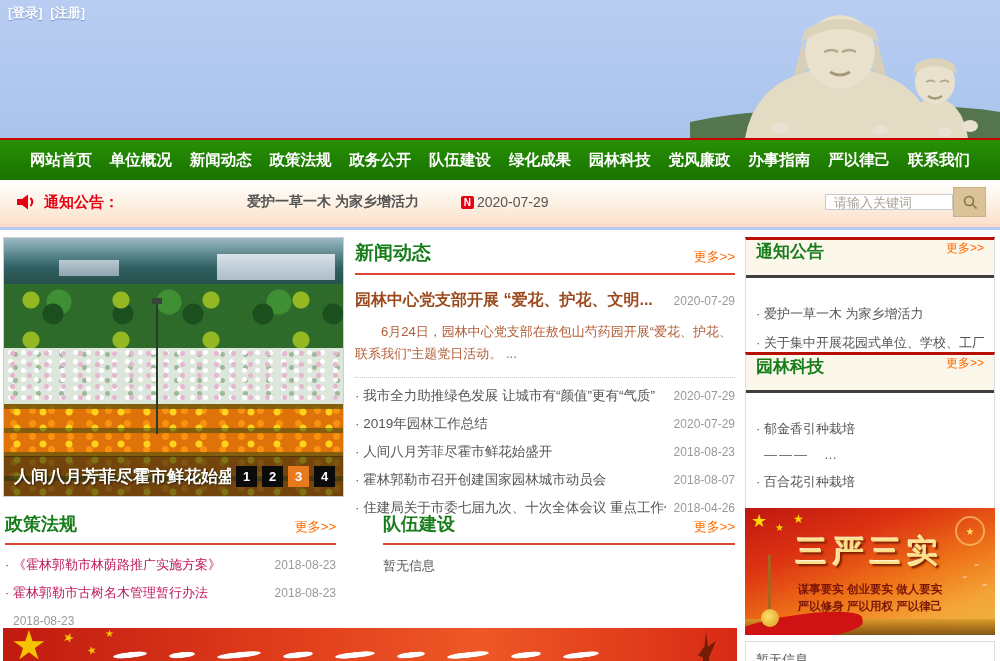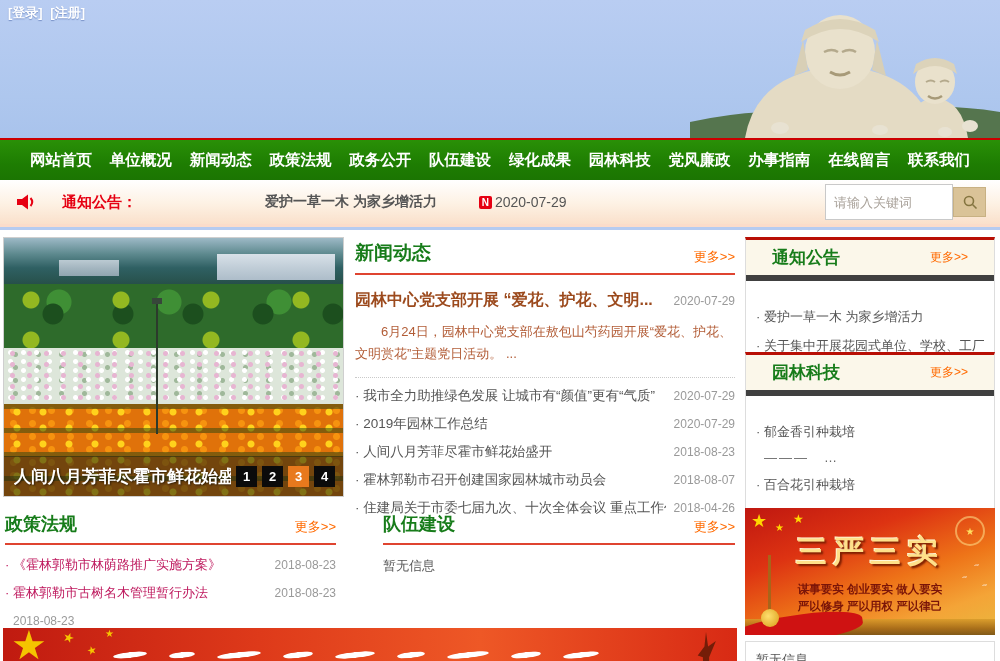--- a/index.html
+++ b/index.html
@@ -21,27 +21,27 @@
   .nav{position:absolute;left:0;top:138px;width:1000px;height:42px;box-sizing:border-box;
     border-top:2px solid #cc0000;background:linear-gradient(180deg,#2a9007 0%,#1e7d02 60%,#1b7502 100%);
     display:flex;align-items:center;justify-content:space-between;padding:0 30px;}
   .nav-item{color:#fff;font-weight:bold;font-size:15.5px;cursor:pointer;white-space:nowrap;}
 
   
   .notice-bar{position:absolute;left:0;top:180px;width:1000px;height:47px;box-sizing:border-box;
     background:linear-gradient(180deg,#ffffff 0%,#fdf1e3 55%,#fae0cb 100%);
     border-bottom:3px solid #fbdcca;display:flex;align-items:center;}
   .speaker{margin-left:16px;width:20px;height:16px;flex:0 0 auto;}
-  .notice-label{color:#e60012;font-weight:bold;font-size:15px;margin-left:26px;}
+  .notice-label{color:#e60012;font-weight:bold;font-size:15px;margin-left:8px;}
   .notice-text{color:#555;font-size:14px;margin-left:128px;cursor:pointer;font-weight:bold;}
   .new-badge{display:inline-flex;align-items:center;justify-content:center;width:13px;height:13px;
     background:#e60012;color:#fff;font-size:10px;font-weight:bold;margin-left:42px;border-radius:2px;}
   .notice-date{color:#555;font-size:14px;margin-left:3px;}
   .search-wrap{margin-left:auto;margin-right:14px;display:flex;align-items:center;}
-  .search-input{width:128px;height:36px;box-sizing:border-box;border:1px solid #c9c9c9;background:#fff;
+  .search-input{width:128px;height:16px;box-sizing:border-box;border:1px solid #c9c9c9;background:#fff;
     padding:0 8px;font-size:13px;color:#666;outline:none;}
   .search-input::placeholder{color:#a9a29a;}
   .search-btn{width:33px;height:30px;box-sizing:border-box;border:1px solid #c8b183;background:#dac398;
     display:flex;align-items:center;justify-content:center;cursor:pointer;}
 
   
   .main{position:absolute;left:0;top:230px;width:1000px;height:431px;background:#fff;}
 
   
   .slider{position:absolute;left:3px;top:7px;width:341px;height:260px;border:1px solid #cfcfcf;
@@ -90,22 +90,22 @@
   .feat-sum{margin-top:10px;font-size:13px;color:#b25c36;line-height:22px;text-indent:2em;cursor:pointer;}
   .dotted{border-top:1px dotted #c9c9c9;margin:12px 0 4px;}
   .nlist{list-style:none;margin:0;padding:0;}
   .nlist li{display:flex;align-items:baseline;line-height:27px;}
   .nlist .t{font-size:13.5px;color:#555;flex:1;white-space:nowrap;overflow:hidden;cursor:pointer;}
   .nlist .d{font-size:12px;color:#999;margin-left:8px;flex:0 0 auto;}
 
   
   .rbox{position:absolute;left:745px;width:250px;box-sizing:border-box;border:1px solid #ddd;
     border-top:3px solid #b80f05;background:#fff;}
-  .rbox-head{height:35px;background:#fbf7ea;border-bottom:6px solid #404040;display:flex;
-    align-items:center;padding:0 26px;}
+  .rbox-head{height:35px;background:#fbf7ea;border-bottom:3px solid #404040;display:flex;
+    align-items:flex-start;padding:0 10px;}
   .rbox-title{font-size:17px;font-weight:bold;color:#177c1a;}
   .rbox-more{margin-left:auto;font-size:12px;color:#ff6a00;cursor:pointer;}
   .rlist{list-style:none;margin:0;padding:21px 10px 9px;}
   .rlist li{font-size:13px;color:#555;line-height:29px;white-space:nowrap;overflow:hidden;cursor:pointer;}
   .rlist li.sub{color:#666;line-height:24px;padding-left:8px;letter-spacing:2px;}
 
   
   .sanyan{position:absolute;left:745px;top:278px;width:250px;height:127px;overflow:hidden;cursor:pointer;
     background:linear-gradient(160deg,#bf1710 0%,#dd3312 30%,#ee7418 58%,#f4a437 80%,#e9b83f 100%);}
   .sy-star{position:absolute;color:#ffd700;}
@@ -180,21 +180,21 @@
   <span class="nav-item">网站首页</span>
   <span class="nav-item">单位概况</span>
   <span class="nav-item">新闻动态</span>
   <span class="nav-item">政策法规</span>
   <span class="nav-item">政务公开</span>
   <span class="nav-item">队伍建设</span>
   <span class="nav-item">绿化成果</span>
   <span class="nav-item">园林科技</span>
   <span class="nav-item">党风廉政</span>
   <span class="nav-item">办事指南</span>
-  <span class="nav-item">在线留言</span>
+  <span class="nav-item">严以律己</span>
   <span class="nav-item">联系我们</span>
 </div>
 
 <div class="notice-bar">
   <svg class="speaker" viewBox="0 0 20 16">
     <path d="M1,5 L6,5 L12,0.5 L12,15.5 L6,11 L1,11 Z" fill="#e60012"></path>
     <path d="M14.5,4 Q18,8 14.5,12" stroke="#e60012" stroke-width="2" fill="none"></path>
   </svg>
   <span class="notice-label">通知公告：</span>
   <span class="notice-text">爱护一草一木 为家乡增活力</span>
@@ -233,21 +233,21 @@
   <div class="news">
     <div class="sec-head">
       <span class="sec-title">新闻动态</span>
       <span class="sec-more">更多&gt;&gt;</span>
     </div>
     <div class="sec-rule"></div>
     <div class="feat">
       <span class="feat-title">园林中心党支部开展 “爱花、护花、文明...</span>
       <span class="feat-date">2020-07-29</span>
     </div>
-    <div class="feat-sum">6月24日，园林中心党支部在敖包山芍药园开展“爱花、护花、文明赏花”主题党日活动。 ...</div>
+    <div class="feat-sum">6月24日，园林中心党支部在敖包山芍药园开展“爱花、护花、联系我们”主题党日活动。 ...</div>
     <div class="dotted"></div>
     <ul class="nlist">
       <li>
         <span class="t">· 我市全力助推绿色发展 让城市有“颜值”更有“气质”</span>
         <span class="d">2020-07-29</span>
       </li>
       <li>
         <span class="t">· 2019年园林工作总结</span>
         <span class="d">2020-07-29</span>
       </li>

